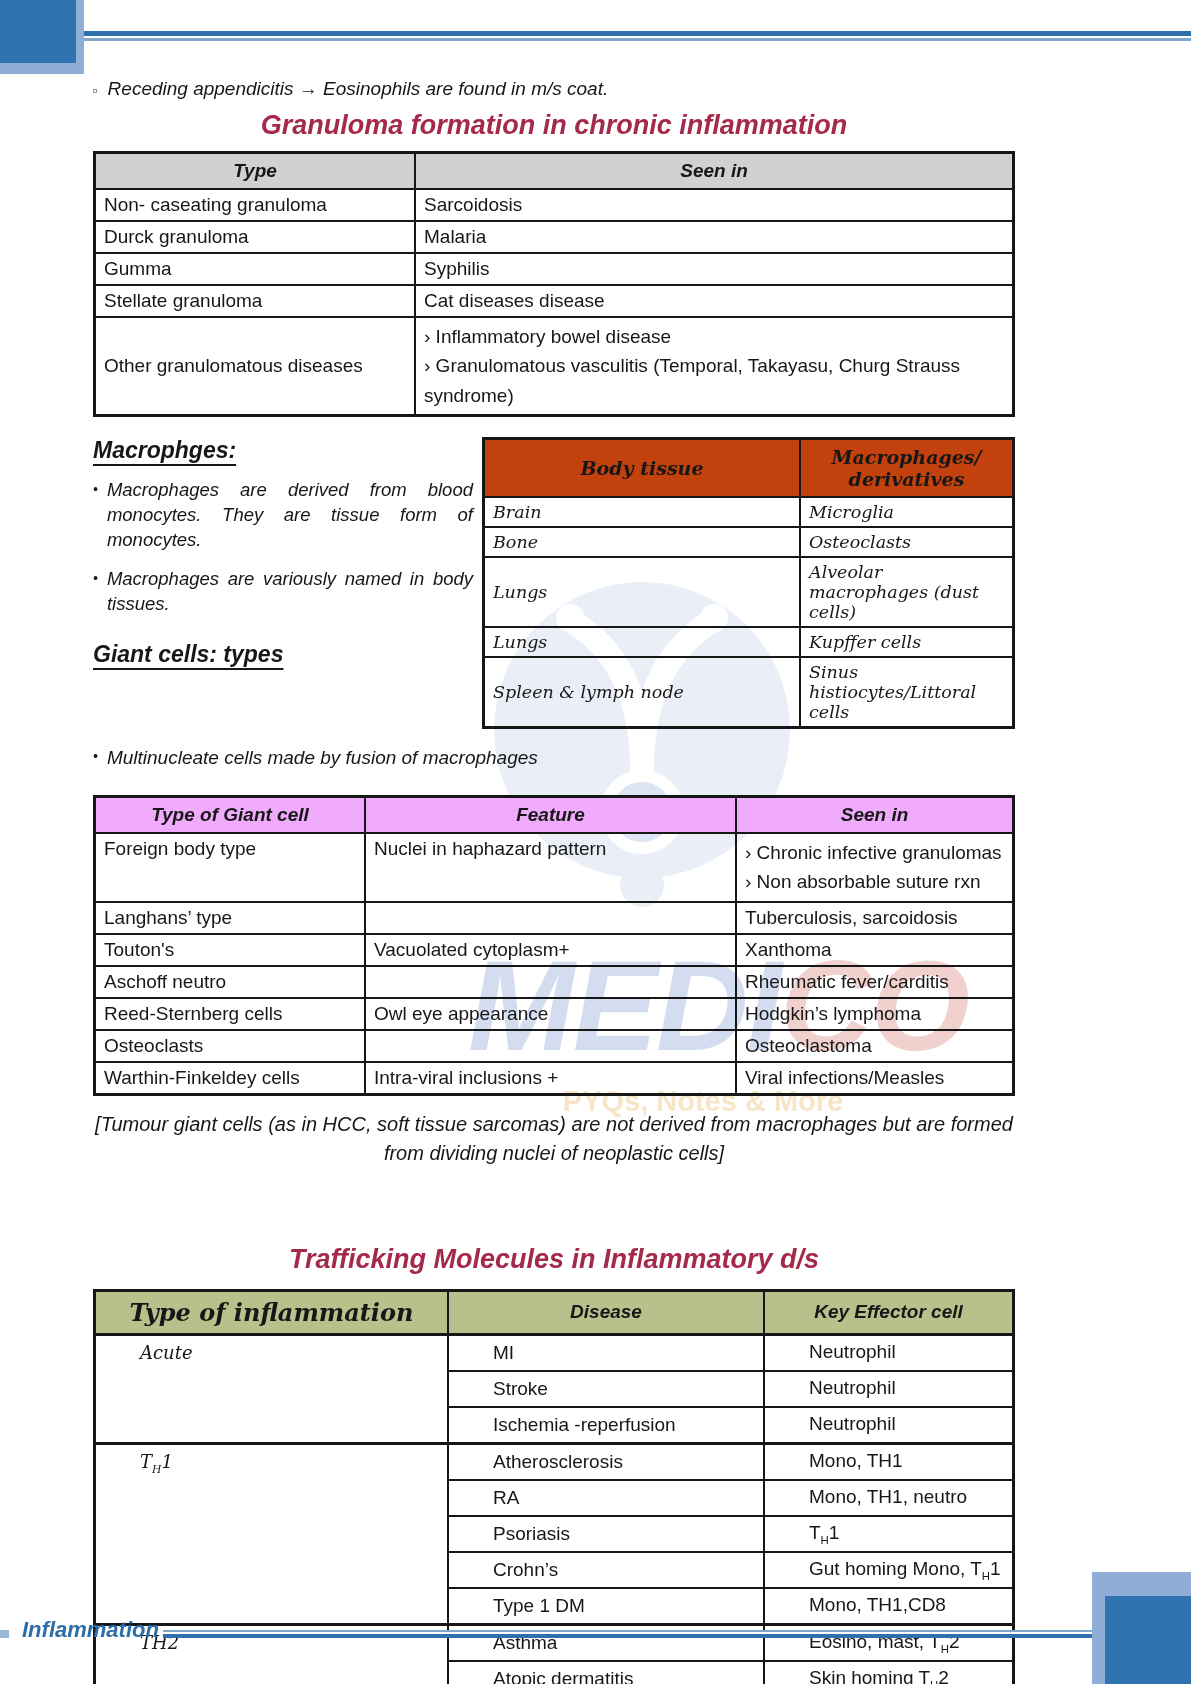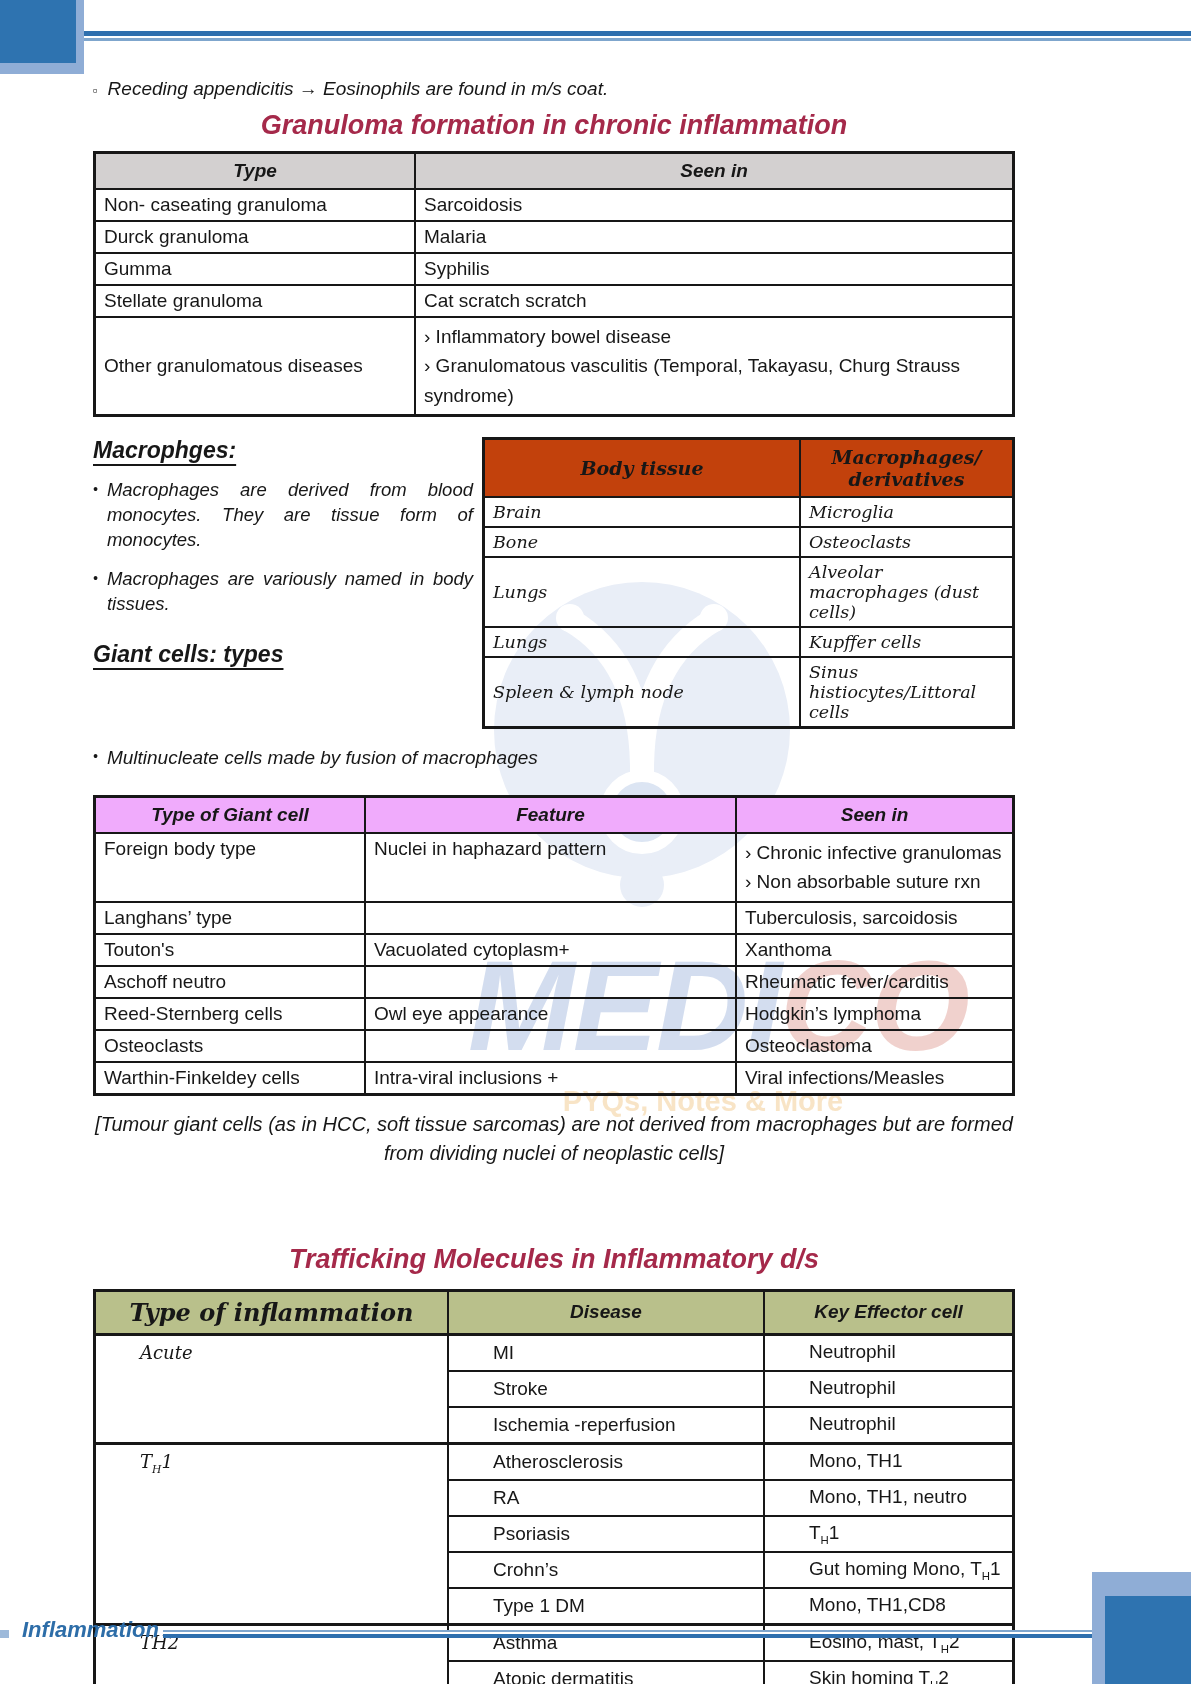--- a/index.html
+++ b/index.html
@@ -121,21 +121,21 @@
     <tr>
       <td>Durck granuloma</td>
       <td>Malaria</td>
     </tr>
     <tr>
       <td>Gumma</td>
       <td>Syphilis</td>
     </tr>
     <tr>
       <td>Stellate granuloma</td>
-      <td>Cat scratch scratch</td>
+      <td>Cat diseases disease</td>
     </tr>
     <tr>
       <td>Other granulomatous diseases</td>
       <td class="items">
         <div>› Inflammatory bowel disease</div>
         <div>› Granulomatous vasculitis (Temporal, Takayasu, Churg Strauss syndrome)</div>
       </td>
     </tr>
   </tbody>
     </table>

